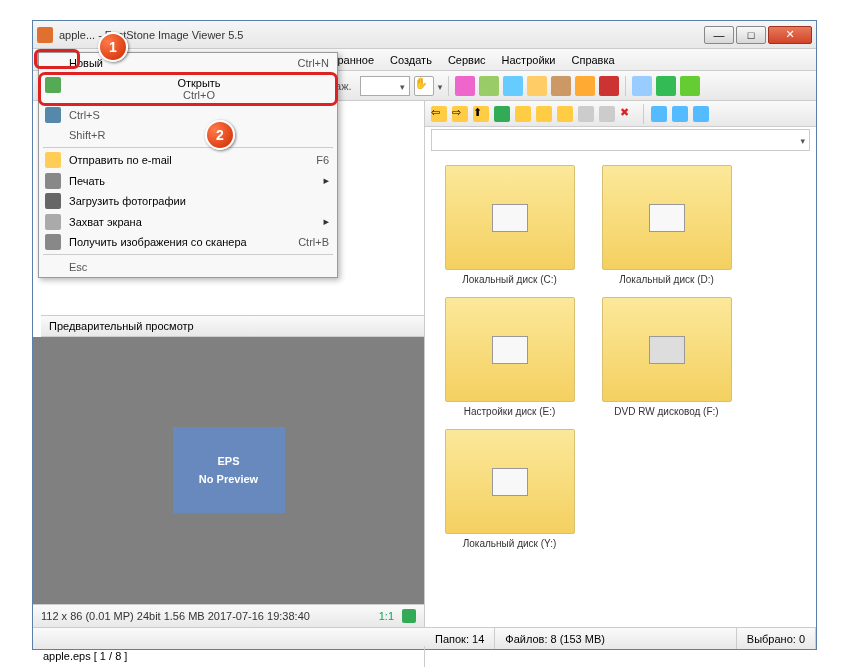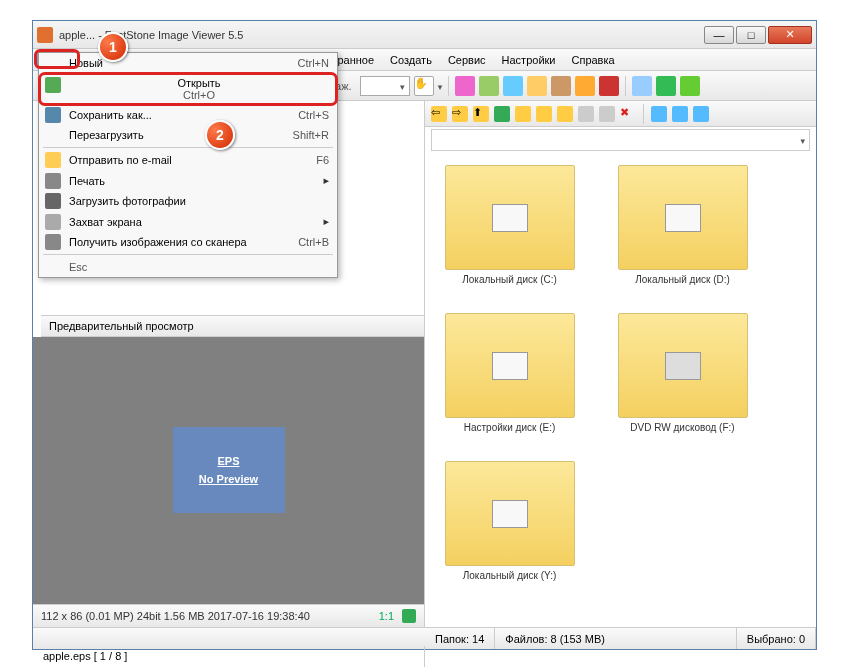--- a/index.html
+++ b/index.html
@@ -21,29 +21,29 @@
     .tb-icon { width: 20px; height: 20px; display: inline-block; background: #d0d0d0; border-radius: 2px; }
     .tb-sep { width: 1px; height: 20px; background: #ccc; margin: 0 2px; }
     .tb-text { color: #555; padding: 0 4px; }
     .tb-dropdown { width: 50px; height: 20px; border: 1px solid #aaa; background: #fff; display: flex; align-items: center; justify-content: flex-end; padding-right: 4px; }
     
     .body-area { display: flex; height: calc(100% - 28px - 22px - 30px - 22px); }
     
     .left-panel { width: 392px; background: #fff; border-right: 1px solid #ccc; display: flex; flex-direction: column; position: relative; }
     .preview-header { padding: 4px 8px; background: linear-gradient(#fafafa, #e8e8e8); border-top: 1px solid #ccc; border-bottom: 1px solid #ccc; margin-left: 8px; }
     .preview-body { flex: 1; background: #808080; display: flex; align-items: center; justify-content: center; position: relative; }
-    .preview-thumb { width: 112px; height: 86px; background: #6889bd; color: #fff; display: flex; flex-direction: column; align-items: center; justify-content: center; font-weight: bold; font-size: 12px; gap: 6px; text-decoration: underline; }
+    .preview-thumb { width: 112px; height: 86px; background: #6889bd; color: #fff; display: flex; flex-direction: column; align-items: center; justify-content: center; font-weight: bold; font-size: 12px; gap: 6px; }
     .preview-info { padding: 4px 8px; background: linear-gradient(#fafafa, #e8e8e8); border-top: 1px solid #ccc; display: flex; align-items: center; gap: 8px; font-size: 10px; color: #333; }
     .preview-info .ratio { color: #0a5; margin-left: auto; }
     
     .right-panel { flex: 1; display: flex; flex-direction: column; background: #fff; }
     .nav-toolbar { height: 26px; background: linear-gradient(#fafafa, #e8e8e8); border-bottom: 1px solid #ccc; display: flex; align-items: center; padding: 0 6px; gap: 5px; }
     .nav-icon { width: 16px; height: 16px; background: #ddd; border-radius: 2px; }
     .path-bar { height: 22px; border: 1px solid #ccc; margin: 2px 6px; background: #fff; display: flex; align-items: center; justify-content: flex-end; padding-right: 4px; }
-    .drives-area { flex: 1; padding: 12px; display: flex; flex-wrap: wrap; gap: 28px; align-content: flex-start; overflow: auto; }
+    .drives-area { flex: 1; padding: 12px; display: flex; flex-wrap: wrap; gap: 12px; align-content: flex-start; overflow: auto; }
     .drive-item { width: 145px; display: flex; flex-direction: column; align-items: center; gap: 4px; cursor: pointer; }
     .drive-icon { width: 130px; height: 105px; border: 1px solid #d8c070; background: linear-gradient(#fce89a, #f4d060); display: flex; align-items: center; justify-content: center; border-radius: 2px; }
     .drive-inner { width: 36px; height: 28px; background: #f8f8f8; border: 1px solid #999; }
     .drive-label { text-align: center; color: #333; font-size: 10px; }
     
     .statusbar { height: 22px; background: linear-gradient(#fafafa, #e8e8e8); border-top: 1px solid #ccc; display: flex; align-items: center; }
     .status-seg { padding: 0 10px; border-right: 1px solid #ccc; height: 100%; display: flex; align-items: center; }
     .status-seg:first-child { width: 392px; margin-top: 35px; }
     
     
@@ -196,25 +196,23 @@
     <span class="dd-label">Новый</span>
     <span class="dd-shortcut">Ctrl+N</span>
   </div>
   <div class="dd-item highlighted">
     <span class="dd-icon" style="background:#5a5"></span>
     <span class="dd-label">Открыть</span>
     <span class="dd-shortcut">Ctrl+O</span>
   </div>
   <div class="dd-item">
     <span class="dd-icon" style="background:#58a"></span>
-    <span class="dd-label">Сохранить как...</span>
     <span class="dd-shortcut">Ctrl+S</span>
   </div>
   <div class="dd-item">
-    <span class="dd-label">Перезагрузить</span>
     <span class="dd-shortcut">Shift+R</span>
   </div>
   <div class="dd-sep"></div>
   <div class="dd-item">
     <span class="dd-icon" style="background:#fc5"></span>
     <span class="dd-label">Отправить по e-mail</span>
     <span class="dd-shortcut">F6</span>
   </div>
   <div class="dd-item">
     <span class="dd-icon" style="background:#888"></span>

